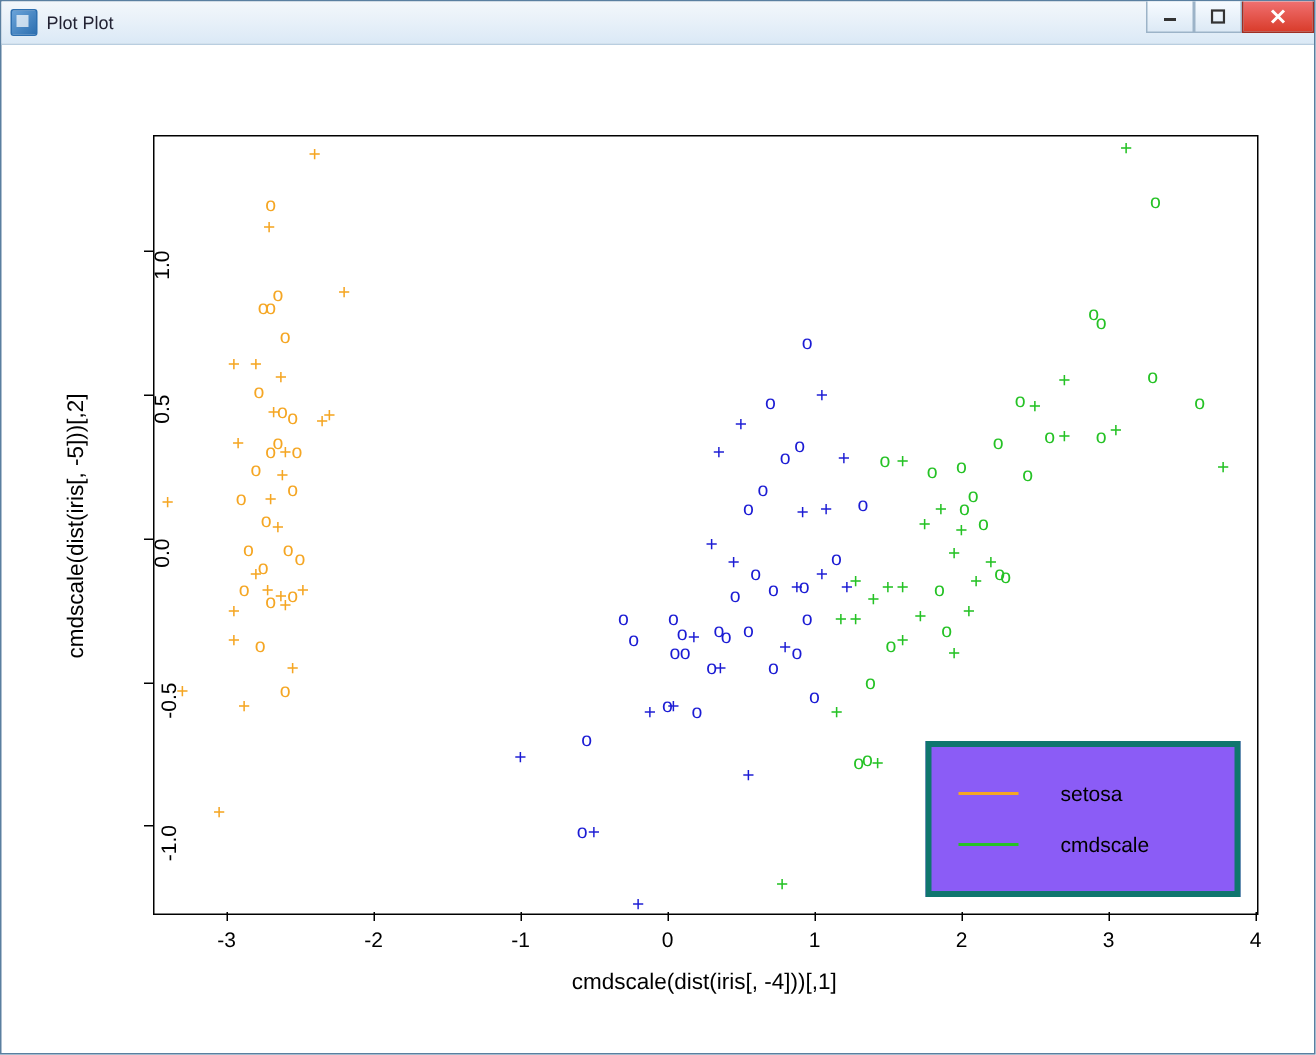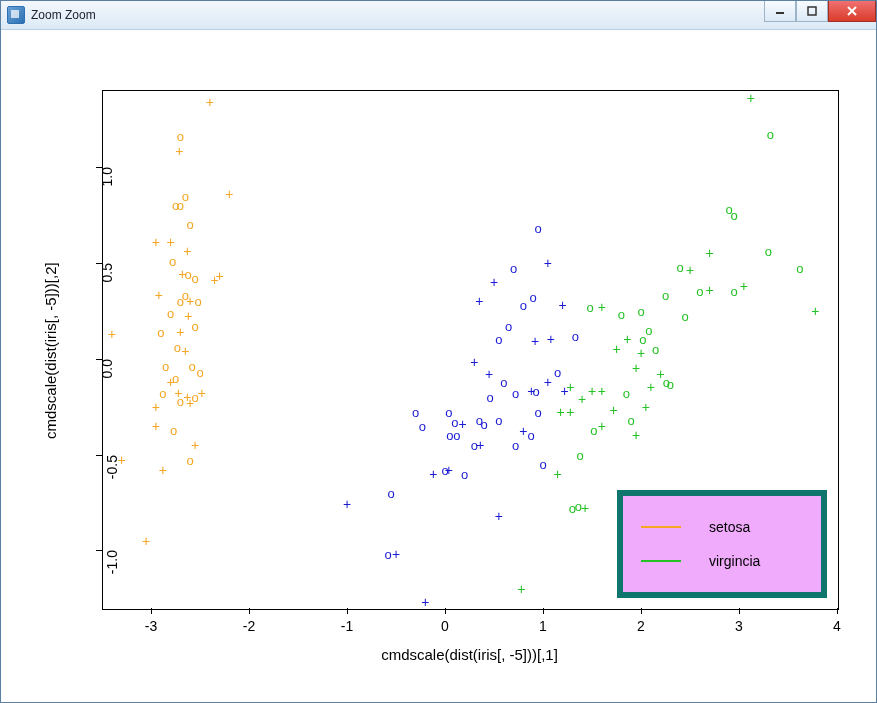--- a/index.html
+++ b/index.html
@@ -120,22 +120,22 @@
   }
   .point {
     position: absolute;
     font-family: Arial, sans-serif;
     font-weight: 400;
     transform: translate(-50%, -50%);
     line-height: 1;
   }
   .legend {
     position: absolute;
-    border: 6px solid #0f766e;
-    background: #f0abfc;
+    border: 4px solid #0f766e;
+    background: #8b5cf6;
     padding: 12px 18px;
     box-sizing: border-box;
     text-align: center;
   }
   .legend-row {
     display: flex;
     align-items: center;
     height: 30px;
     margin: 4px 0;
   }
@@ -149,21 +149,21 @@
     font-size: 14px;
     color: #000;
   }
 </style>
 </head>
 <body>
 
 <div class="window">
   <div class="titlebar">
     <div class="app-icon"></div>
-    <div class="title-text">Zoom Zoom</div>
+    <div class="title-text">Plot Plot</div>
     <div class="win-buttons">
       <div class="win-btn">
         <svg width="10" height="10">
             <line x1="1" y1="7" x2="9" y2="7" stroke="#333" stroke-width="2"></line>
           </svg>
       </div>
       <div class="win-btn">
         <svg width="10" height="10">
             <rect x="1" y="1" width="8" height="8" fill="none" stroke="#333" stroke-width="1.5"></rect>
           </svg>
@@ -199,21 +199,21 @@
         <div class="axis-tick" style="left: 94px; top: 520.444px; width: 6px; height: 1px;"></div>
         <div class="axis-label" style="left: 86px; top: 520.444px; transform: translateY(-50%) rotate(-90deg); transform-origin: right center; text-align: right;">-1.0</div>
         <div class="axis-tick" style="left: 94px; top: 424.519px; width: 6px; height: 1px;"></div>
         <div class="axis-label" style="left: 86px; top: 424.519px; transform: translateY(-50%) rotate(-90deg); transform-origin: right center; text-align: right;">-0.5</div>
         <div class="axis-tick" style="left: 94px; top: 328.593px; width: 6px; height: 1px;"></div>
         <div class="axis-label" style="left: 86px; top: 328.593px; transform: translateY(-50%) rotate(-90deg); transform-origin: right center; text-align: right;">0.0</div>
         <div class="axis-tick" style="left: 94px; top: 232.667px; width: 6px; height: 1px;"></div>
         <div class="axis-label" style="left: 86px; top: 232.667px; transform: translateY(-50%) rotate(-90deg); transform-origin: right center; text-align: right;">0.5</div>
         <div class="axis-tick" style="left: 94px; top: 136.741px; width: 6px; height: 1px;"></div>
         <div class="axis-label" style="left: 86px; top: 136.741px; transform: translateY(-50%) rotate(-90deg); transform-origin: right center; text-align: right;">1.0</div>
-        <div class="axis-title" style="left: 467.5px; top: 616px; transform: translateX(-50%);">cmdscale(dist(iris[, -5]))[,1]</div>
+        <div class="axis-title" style="left: 467.5px; top: 616px; transform: translateX(-50%);">cmdscale(dist(iris[, -4]))[,1]</div>
         <div class="axis-title y" style="left: 40px; top: 409px;">cmdscale(dist(iris[, -5]))[,2]</div>
         <div class="point" style="left: 207.8px; top: 71.5111px; color: rgb(245, 166, 35); font-size: 14px;">+</div>
         <div class="point" style="left: 178.4px; top: 106.044px; color: rgb(245, 166, 35); font-size: 13px;">o</div>
         <div class="point" style="left: 177.42px; top: 121.393px; color: rgb(245, 166, 35); font-size: 14px;">+</div>
         <div class="point" style="left: 183.3px; top: 165.519px; color: rgb(245, 166, 35); font-size: 13px;">o</div>
         <div class="point" style="left: 178.4px; top: 175.111px; color: rgb(245, 166, 35); font-size: 13px;">o</div>
         <div class="point" style="left: 173.5px; top: 175.111px; color: rgb(245, 166, 35); font-size: 13px;">o</div>
         <div class="point" style="left: 227.4px; top: 163.6px; color: rgb(245, 166, 35); font-size: 14px;">+</div>
         <div class="point" style="left: 188.2px; top: 194.296px; color: rgb(245, 166, 35); font-size: 13px;">o</div>
         <div class="point" style="left: 168.6px; top: 211.563px; color: rgb(245, 166, 35); font-size: 14px;">+</div>
@@ -358,18 +358,18 @@
         <div class="point" style="left: 707.6px; top: 259.526px; color: rgb(37, 194, 37); font-size: 14px;">+</div>
         <div class="point" style="left: 643.9px; top: 376.556px; color: rgb(37, 194, 37); font-size: 14px;">+</div>
         <div class="point" style="left: 611.56px; top: 380.393px; color: rgb(37, 194, 37); font-size: 14px;">+</div>
         <div class="legend" style="right: 48px; bottom: 103px; width: 210px;">
           <div class="legend-row">
             <div class="legend-swatch" style="background: rgb(245, 166, 35);"></div>
             <div class="legend-label">setosa</div>
           </div>
           <div class="legend-row">
             <div class="legend-swatch" style="background: rgb(37, 194, 37);"></div>
-            <div class="legend-label">virgincia</div>
+            <div class="legend-label">cmdscale</div>
           </div>
         </div>
       </div>
   </div>
 </div>
 
 </body></html>

